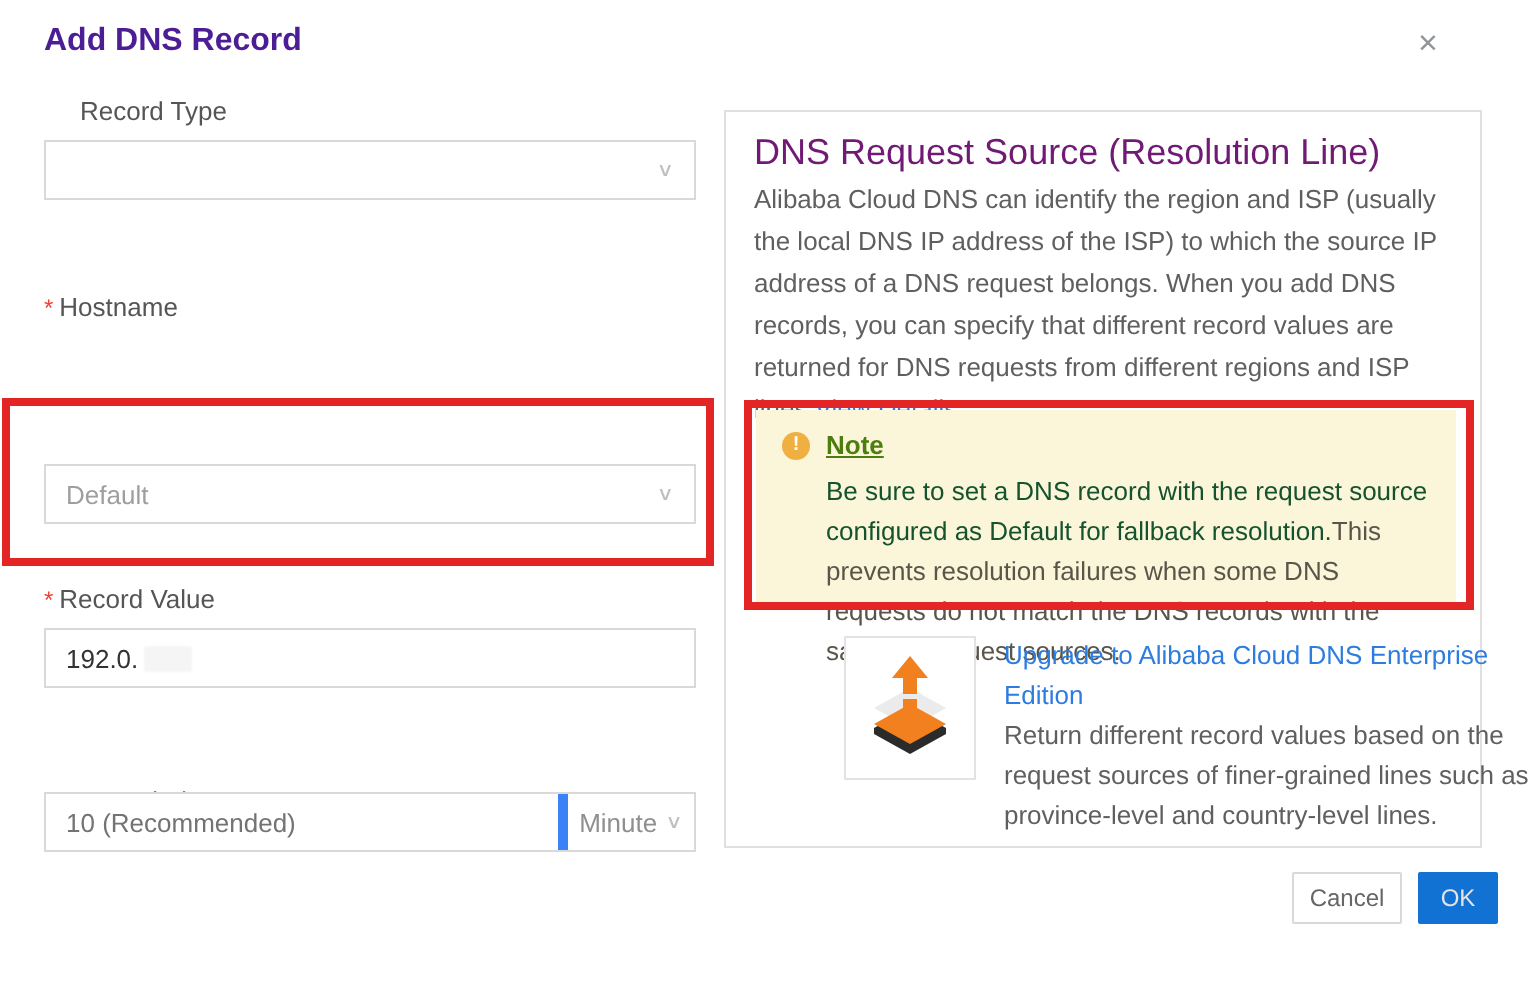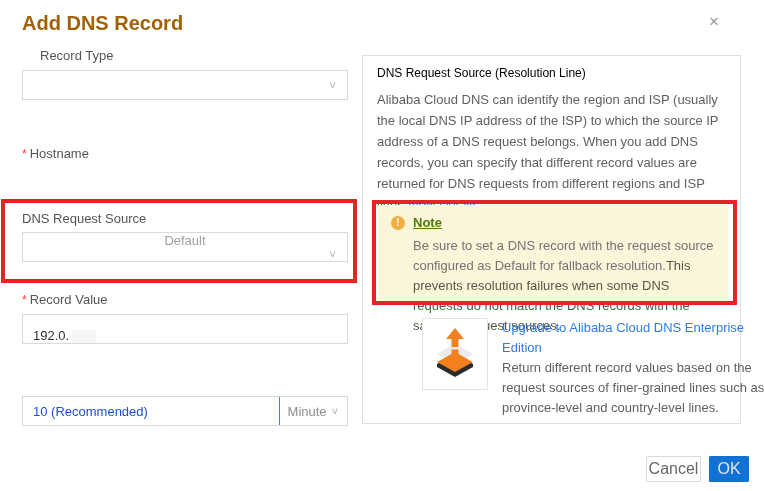--- a/index.html
+++ b/index.html
@@ -8,21 +8,21 @@
 
   .dialog {
     position: relative;
     width: 764px; height: 491px;
     background: #fff;
     overflow: hidden;
   }
 
   .dialog-title {
     position: absolute; left: 22px; top: 12px;
-    font-size: 20px; font-weight: 700; color: #a16207;
+    font-size: 16px; font-weight: 700; color: #4c1d95;
   }
   .close-icon {
     position: absolute; left: 704px; top: 12px;
     width: 20px; height: 20px;
     font-size: 17px; color: #919699; text-align: center; line-height: 20px;
     cursor: pointer; font-weight: 400;
   }
 
   
   .field-label {
@@ -45,37 +45,37 @@
 
   .suffix-group { margin-left: auto; display: flex; align-items: center; gap: 2px; }
   .suffix-text { color: #4a4a4a; font-size: 12px; margin-right: 1px; }
   .redact { height: 15px; border-radius: 1px; filter: blur(0.6px); }
   .redact.r1 { width: 32px; background: #f0f0f0; }
   .redact.r2 { width: 26px; background: #f6f6f6; }
   .redact.r3 { width: 30px; background: #ededed; }
   .redact.small { width: 24px; height: 13px; background: #f5f5f5; margin-left: 3px; }
 
   .ttl-box { padding: 0; }
-  .ttl-value { flex: 1; padding: 0 10px; color: #1d4ed8; }
+  .ttl-value { flex: 1; padding: 0 10px; color: #737373; }
   .ttl-unit {
-    width: 68px; height: 100%; border-left: 1px solid #3b82f6;
+    width: 68px; height: 100%; border-left: 5px solid #3b82f6;
     display: flex; align-items: center; justify-content: center; gap: 4px;
     color: #8f8f8f; font-size: 13px; cursor: pointer;
   }
   .ttl-unit .chevron { margin-left: 0; }
 
   
   .info-panel {
     position: absolute; left: 362px; top: 55px;
     width: 379px; height: 369px;
     border: 1px solid #e0e0e0; background: #fff;
   }
   .info-heading {
     position: absolute; left: 14px; top: 10px;
-    font-size: 12px; color: #000000; font-weight: 400;
+    font-size: 18px; color: #701a75; font-weight: 400;
   }
   .info-desc {
     position: absolute; left: 14px; top: 33px; width: 352px;
     font-size: 13px; color: #5f5f5f; line-height: 21px;
   }
   a.link { color: #2d7ce0; text-decoration: none; cursor: pointer; }
 
   .note-box {
     position: absolute; left: 15px; top: 149px; width: 350px; height: 98px;
     background: #fbf5da; padding: 10px 12px 10px 13px;
@@ -83,43 +83,43 @@
   }
   .note-head { display: flex; align-items: center; gap: 8px; }
   .warn-icon {
     width: 14px; height: 14px; border-radius: 50%;
     background: #efb041; color: #fff; font-size: 10px; font-weight: 700;
     display: flex; align-items: center; justify-content: center; line-height: 1;
     flex: 0 0 auto;
   }
   .note-title { color: #4d7c0f; font-weight: 700; font-size: 13px; text-decoration: underline; }
   .note-body { margin: 6px 0 0 22px; width: 306px; line-height: 20px; }
-  .note-warning { color: #737373; }
+  .note-warning { color: #14532d; }
   .note-rest { color: #5a5549; }
 
   .upgrade-row { position: absolute; left: 12px; top: 262px; width: 355px; display: flex; margin-left: 47px; }
   .upgrade-icon-box {
     width: 66px; height: 72px; border: 1px solid #e3e3e3; background: #fff;
     display: flex; align-items: center; justify-content: center; flex: 0 0 auto;
   }
   .upgrade-text { margin-left: 14px; font-size: 13px; line-height: 20px; color: #5f5f5f; width: 272px; }
   .upgrade-text a { display: inline; }
 
   
   .annotation {
     position: absolute; border: 4px solid #e42525;
     background: transparent; pointer-events: none; z-index: 5;
   }
   .annotation.left-rect  { left: 1px;  top: 199px; width: 356px; height: 84px; }
   .annotation.right-rect { left: 372px; top: 200px; width: 365px; height: 105px; }
 
   
   .btn {
-    position: absolute; top: 456px; height: 26px;
-    font-size: 16px; display: flex; align-items: center; justify-content: center;
+    position: absolute; top: 436px; height: 26px;
+    font-size: 12px; display: flex; align-items: center; justify-content: center;
     cursor: pointer; border-radius: 1px;
   }
   .btn-cancel { left: 646px; width: 55px; background: #fff; border: 1px solid #d9d9d9; color: #666; }
   .btn-ok     { left: 709px; width: 40px; background: #1272d4; border: 1px solid #1272d4; color: #e5e5e5; }
 </style>
 </head>
 <body>
 
 <div class="dialog">
 
@@ -130,32 +130,29 @@
     <span>Record Type</span>
   </div>
   <div class="box" style="top:70px;">
     <span class="chevron">∨</span>
   </div>
 
   <div class="field-label" style="top:146px;">
     <span class="req">*</span><span>Hostname</span>
   </div>
 
-  <div class="field-label" style="top:211px;">
-    <span>DNS Request Source</span>
-  </div>
-  <div class="box" style="top:232px;flex-direction:column;">
+  <div class="box" style="top:232px;">
     <span class="placeholder">Default</span>
     <span class="chevron">∨</span>
   </div>
 
   <div class="field-label" style="top:292px;">
     <span class="req">*</span><span>Record Value</span>
   </div>
-  <div class="box" style="top:314px;align-items:flex-end;">
+  <div class="box" style="top:314px;">
     <span>192.0.</span>
     <span class="redact small"></span>
   </div>
 
   <div class="field-label" style="top:374px;margin-top:19px;">
     <span class="req">*</span><span>TTL Period</span>
   </div>
   <div class="box ttl-box" style="top:396px;">
     <span class="ttl-value">10 (Recommended)</span>
     <span class="ttl-unit">

